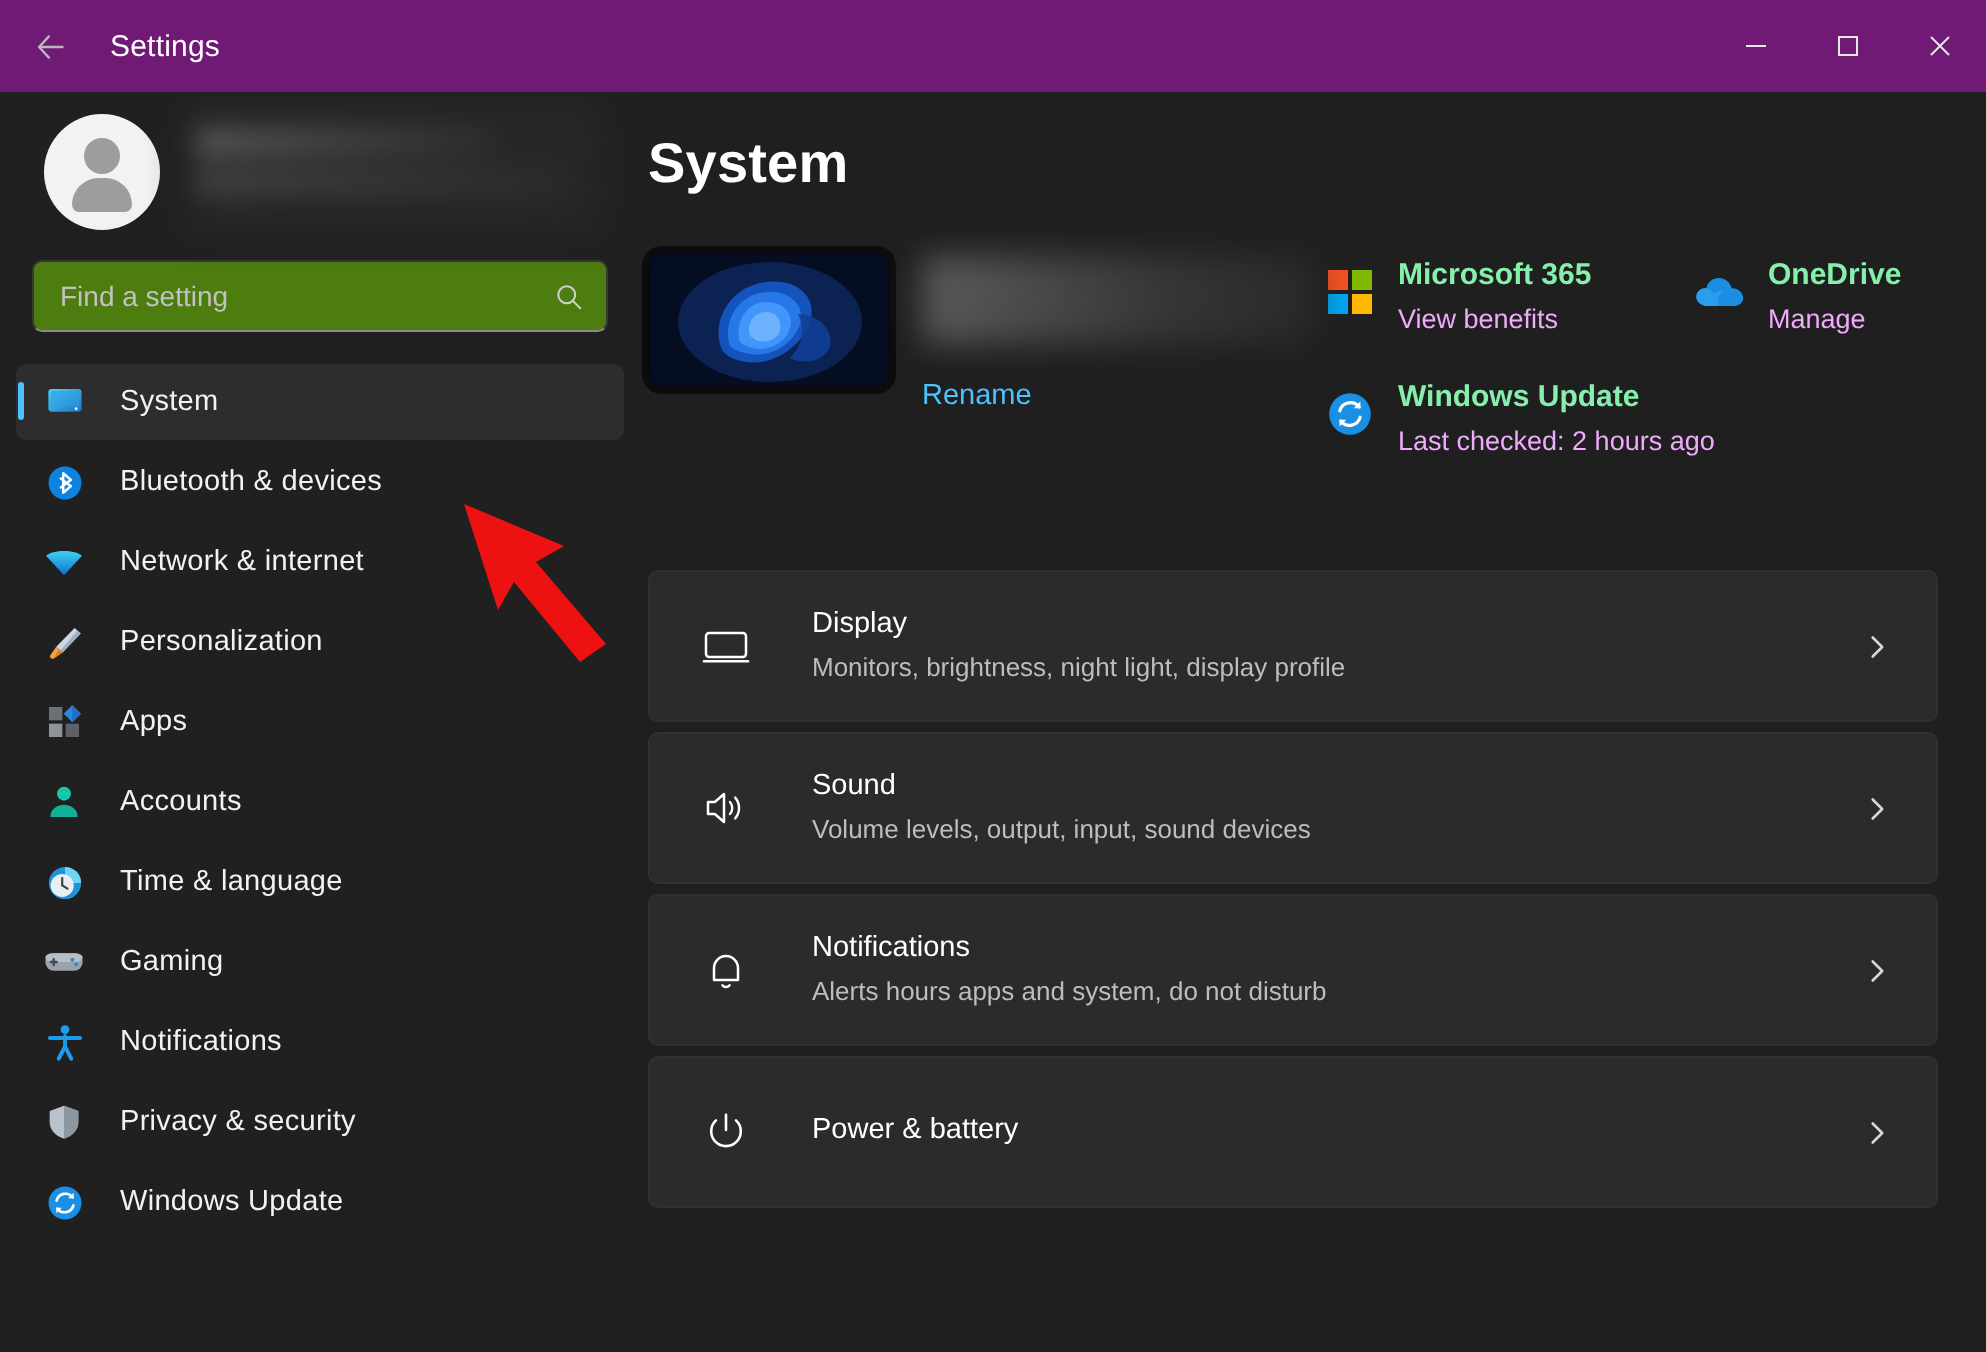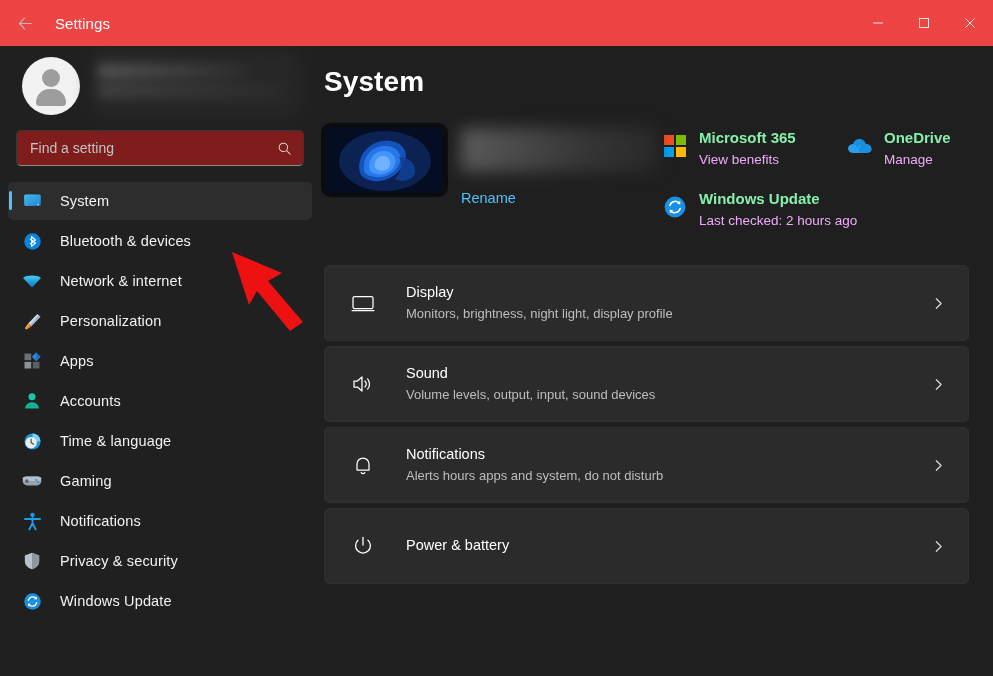--- a/index.html
+++ b/index.html
@@ -9,21 +9,21 @@
     font-family: "Liberation Sans", sans-serif;
     overflow: hidden;
     color: #ffffff;
   }
   #app { position: relative; width: 993px; height: 676px; display: flex; flex-direction: column; }
 
   
   .titlebar {
     height: 46px; flex: 0 0 46px;
     display: flex; align-items: center;
-    background: #ef4444;
+    background: #701a75;
     position: relative; z-index: 5;
   }
   .back-btn {
     width: 34px; height: 32px; margin-left: 8px;
     display: flex; align-items: center; justify-content: center;
     border-radius: 5px; cursor: pointer;
   }
   .app-title {
     font-size: 15px; font-weight: 400; color: #ffffff;
     margin-left: 13px; letter-spacing: .1px;
@@ -67,21 +67,21 @@
   }
   .blurbar.l1 { left: 2px; top: 6px; width: 150px; height: 15px; }
   .blurbar.l2 { left: 2px; top: 26px; width: 185px; height: 13px; opacity:.55; }
   .acct-blur-box {
     position:absolute; left:-4px; top:-8px; width:208px; height:66px;
     background:#2a2a2a; filter: blur(9px); opacity:.75; border-radius:4px;
   }
 
   .search-wrap { padding: 0 16px; margin-top: 8px; }
   .search-box {
-    height: 36px; background: #7f1d1d;
+    height: 36px; background: #4d7c0f;
     border: 1px solid #373737; border-bottom: 1px solid #8a8a8a;
     border-radius: 5px; display: flex; align-items: center;
     padding: 0 10px 0 13px; cursor: text;
   }
   .search-box input {
     flex: 1 1 auto; background: transparent; border: none; outline: none;
     color: #cfcfcf; font-size: 14px; font-family: "Liberation Sans", sans-serif;
   }
   .search-box input::placeholder { color: #c2c2c2; }
   .search-ico { flex: 0 0 18px; display:flex; align-items:center; justify-content:center; color:#d0d0d0; }
@@ -127,21 +127,21 @@
   .quick-row { display: flex; gap: 0; }
   .quick { display: flex; align-items: flex-start; cursor: pointer; }
   .quick .q-ico { flex: 0 0 30px; width: 30px; height: 30px; display:flex; align-items:center; justify-content:center; margin-right: 9px; margin-top: 3px; }
   .q-title { font-size: 15px; font-weight: 600; color: #86efac; line-height: 20px; }
   .q-sub { font-size: 13.5px; color: #f0abfc; line-height: 20px; margin-top: 2px; }
   .quick.m365 { flex: 0 0 185px; }
   .quick.upd { margin-top: 19px; }
   .quick.upd .q-sub { max-width: 174px; }
 
   
-  .cards { margin-top: 34px; display: flex; flex-direction: column; gap: 5px; }
+  .cards { margin-top: 54px; display: flex; flex-direction: column; gap: 5px; }
   .card {
     height: 76px; background: #2b2b2b; border: 1px solid #303030;
     border-radius: 5px; display: flex; align-items: center;
     padding: 0 18px 0 20px; cursor: pointer;
   }
   .card-ico { flex: 0 0 36px; width: 34px; height: 34px; display: flex; align-items: center; justify-content: center; color: #ffffff; margin-right: 25px; }
   .card-txt { flex: 1 1 auto; }
   .card-title { font-size: 14.5px; color: #ffffff; font-weight: 400; line-height: 20px; }
   .card-sub { font-size: 13px; color: #bdbdbd; line-height: 20px; margin-top: 2px; }
   .chev { flex: 0 0 24px; color: #d6d6d6; display: flex; align-items: center; justify-content: center; }

